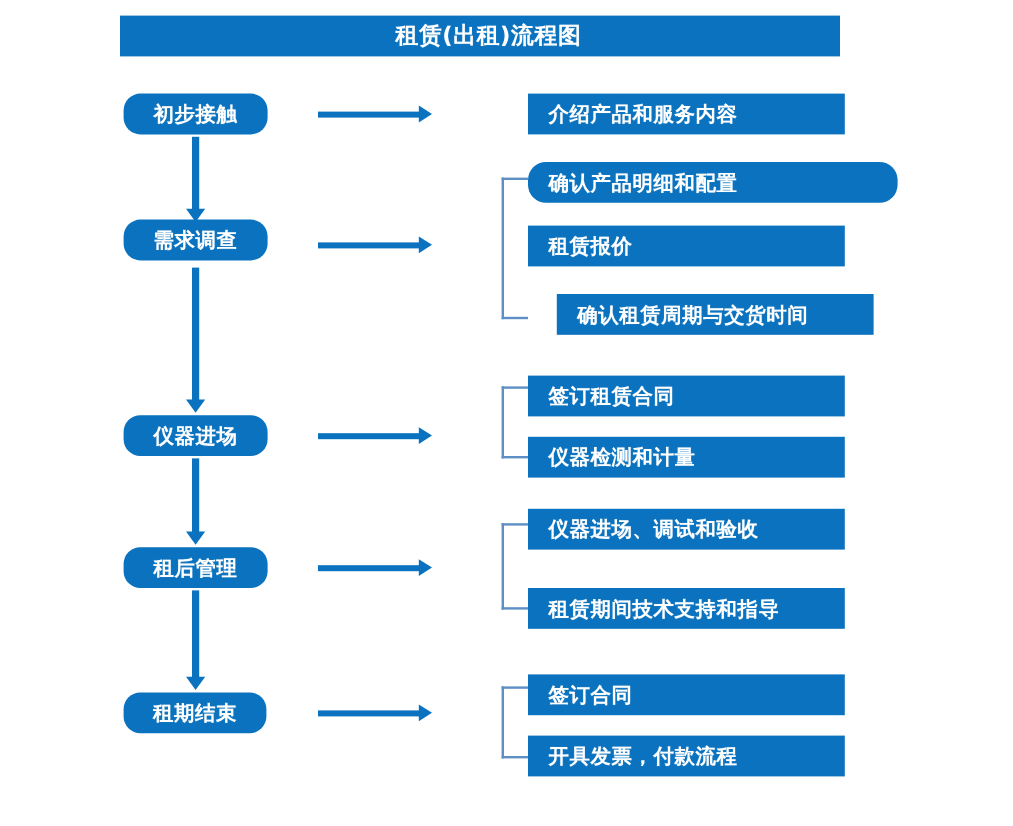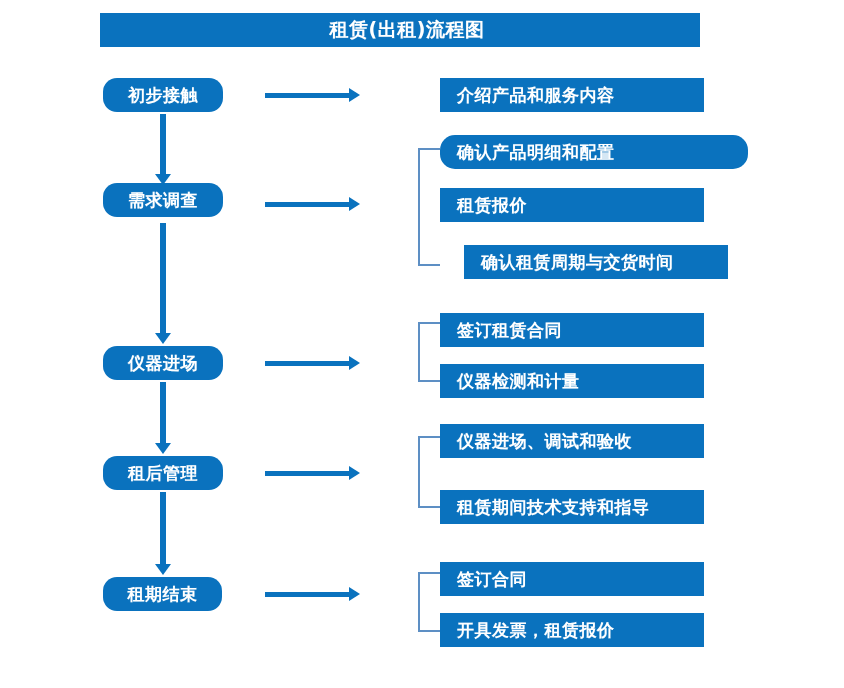--- a/index.html
+++ b/index.html
@@ -108,21 +108,21 @@
 
   <div class="box detail-box" style="left: 440px; top: 78px; width: 264px; height: 34px;">介绍产品和服务内容</div>
   <div class="box detail-box" style="left: 440px; top: 135px; width: 308px; height: 34px; border-radius: 15px;">确认产品明细和配置</div>
   <div class="box detail-box" style="left: 440px; top: 188px; width: 264px; height: 34px;">租赁报价</div>
   <div class="box detail-box" style="left: 464px; top: 245px; width: 264px; height: 34px;">确认租赁周期与交货时间</div>
   <div class="box detail-box" style="left: 440px; top: 313px; width: 264px; height: 34px;">签订租赁合同</div>
   <div class="box detail-box" style="left: 440px; top: 364px; width: 264px; height: 34px;">仪器检测和计量</div>
   <div class="box detail-box" style="left: 440px; top: 424px; width: 264px; height: 34px;">仪器进场、调试和验收</div>
   <div class="box detail-box" style="left: 440px; top: 490px; width: 264px; height: 34px;">租赁期间技术支持和指导</div>
   <div class="box detail-box" style="left: 440px; top: 562px; width: 264px; height: 34px;">签订合同</div>
-  <div class="box detail-box" style="left: 440px; top: 613px; width: 264px; height: 34px;">开具发票，租赁报价</div>
+  <div class="box detail-box" style="left: 440px; top: 613px; width: 264px; height: 34px;">开具发票，付款流程</div>
 
   <div class="h-arrow" style="left: 265px; top: 88px; width: 95px;">
       <span class="shaft" style="width: 85px;"></span>
       <span class="head" style="left: 84px;"></span>
     </div>
   <div class="h-arrow" style="left: 265px; top: 197px; width: 95px;">
       <span class="shaft" style="width: 85px;"></span>
       <span class="head" style="left: 84px;"></span>
     </div>
   <div class="h-arrow" style="left: 265px; top: 356px; width: 95px;">

